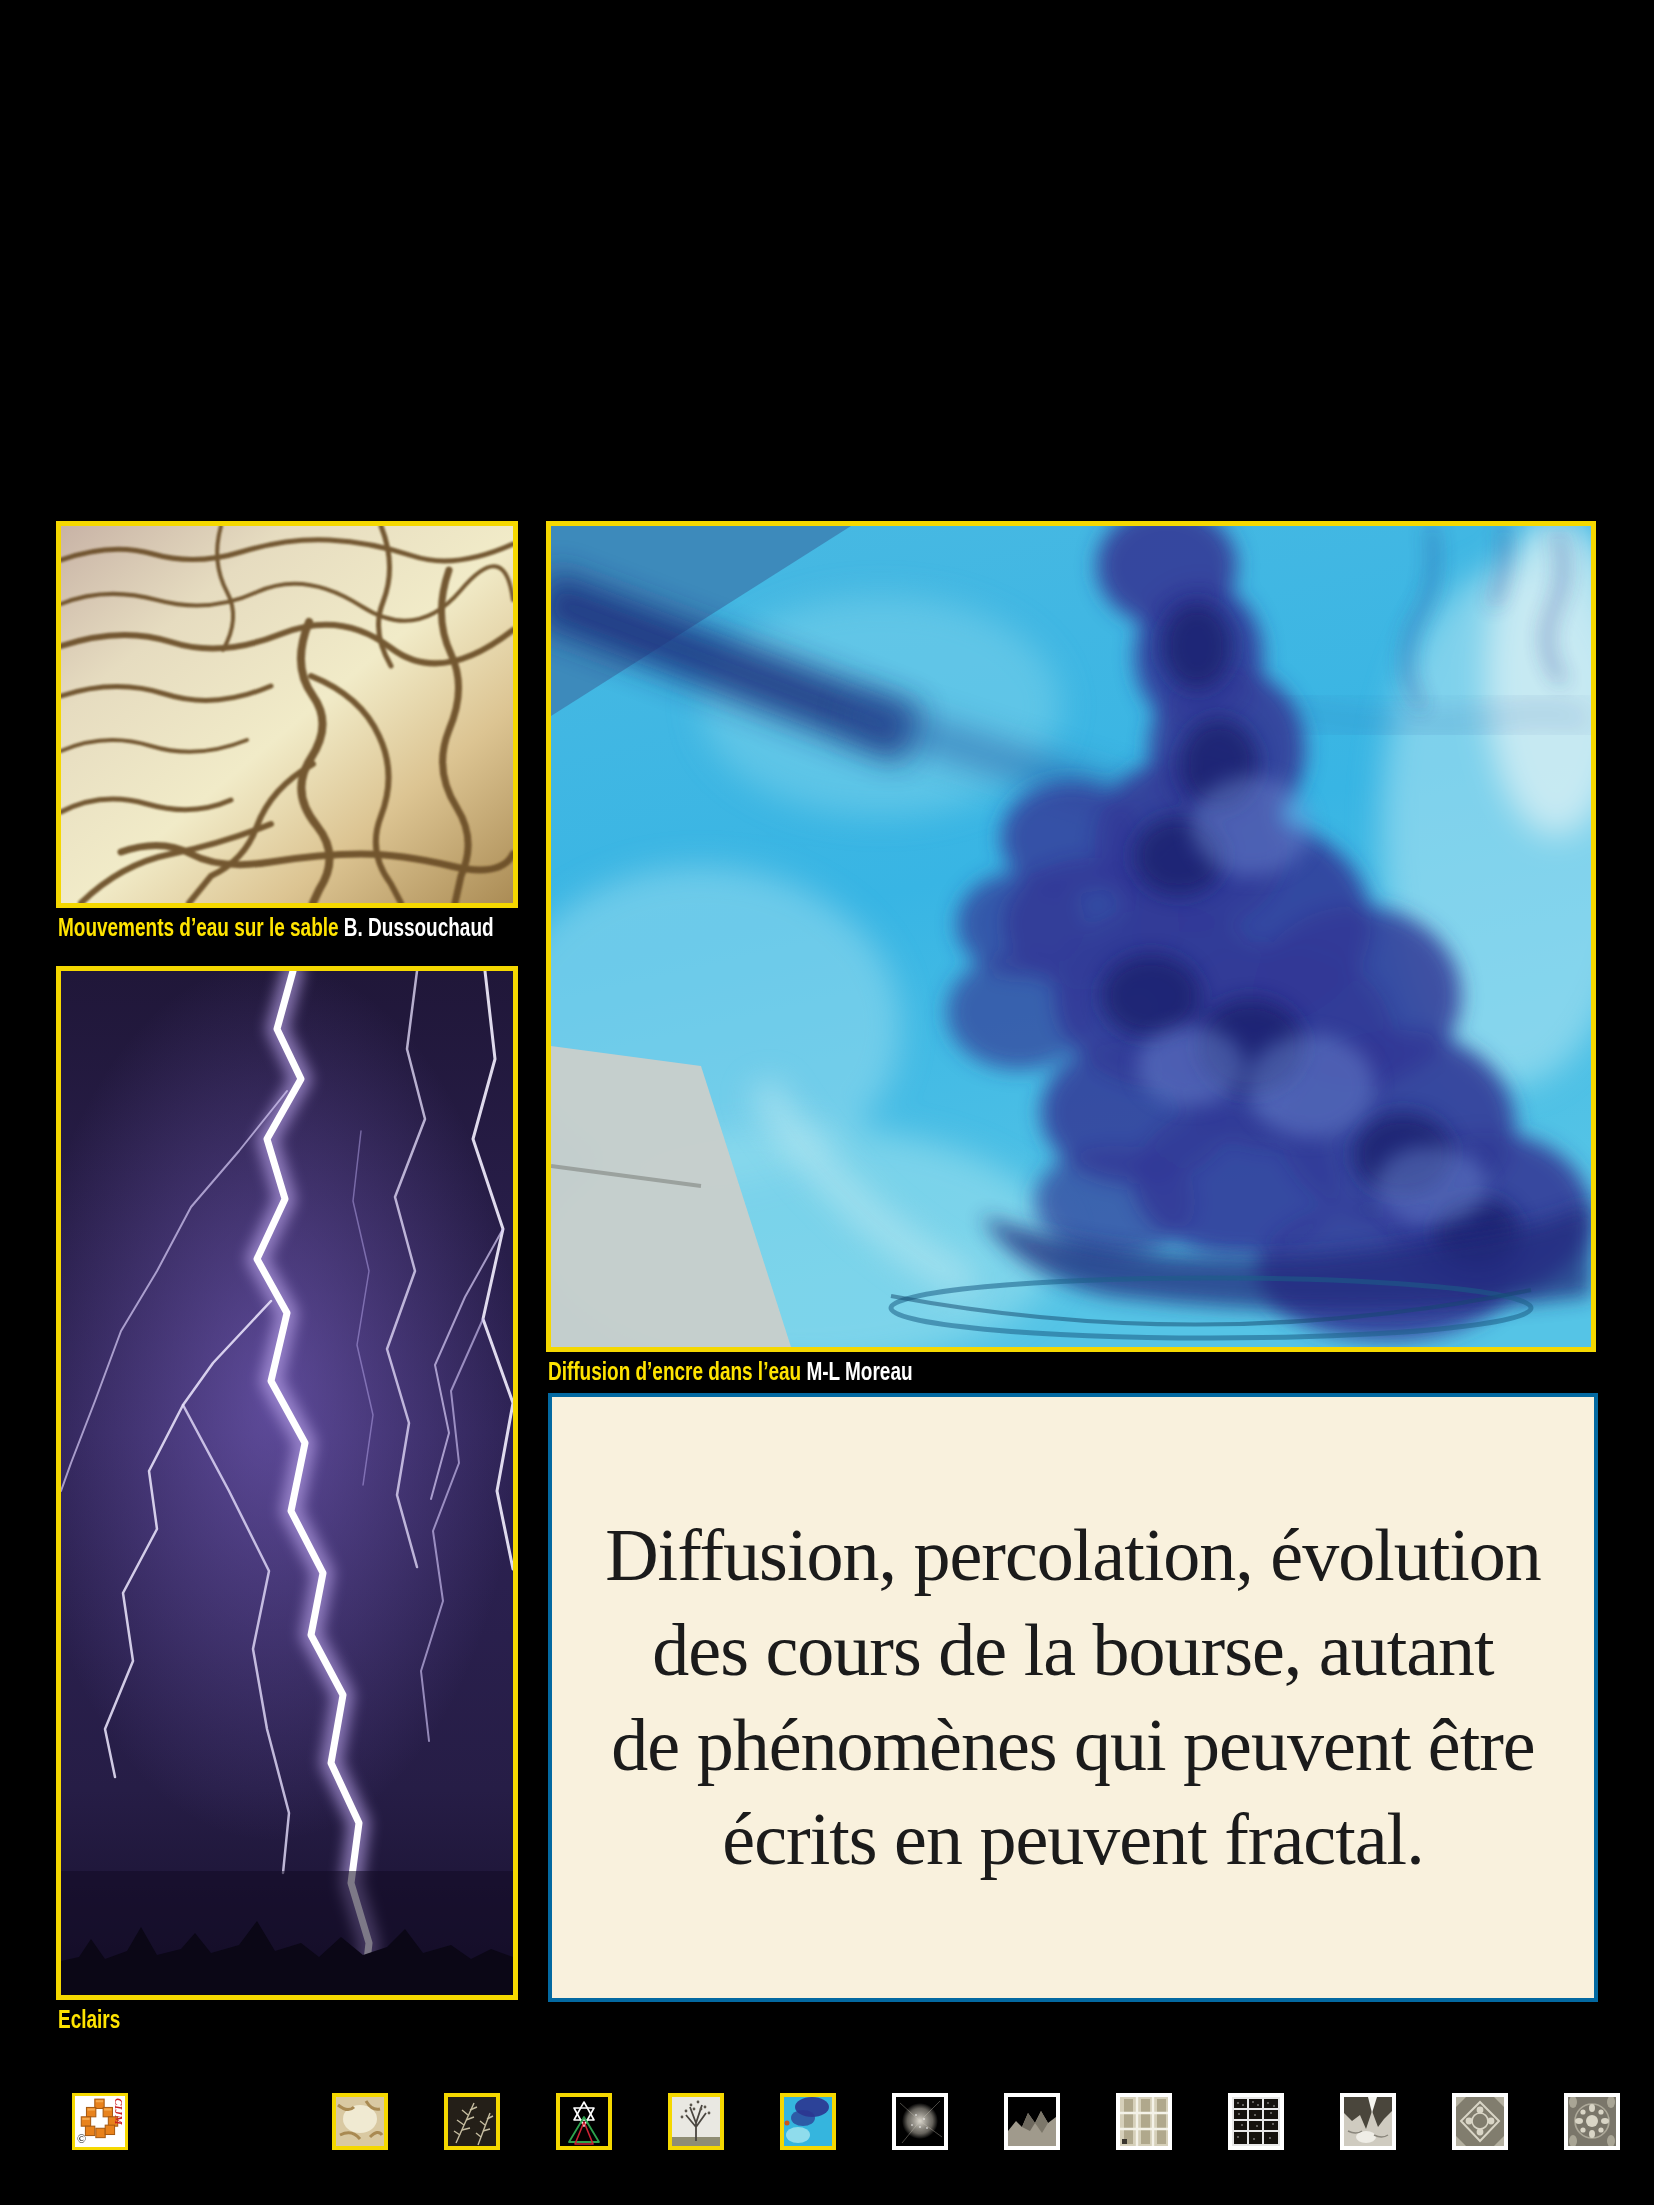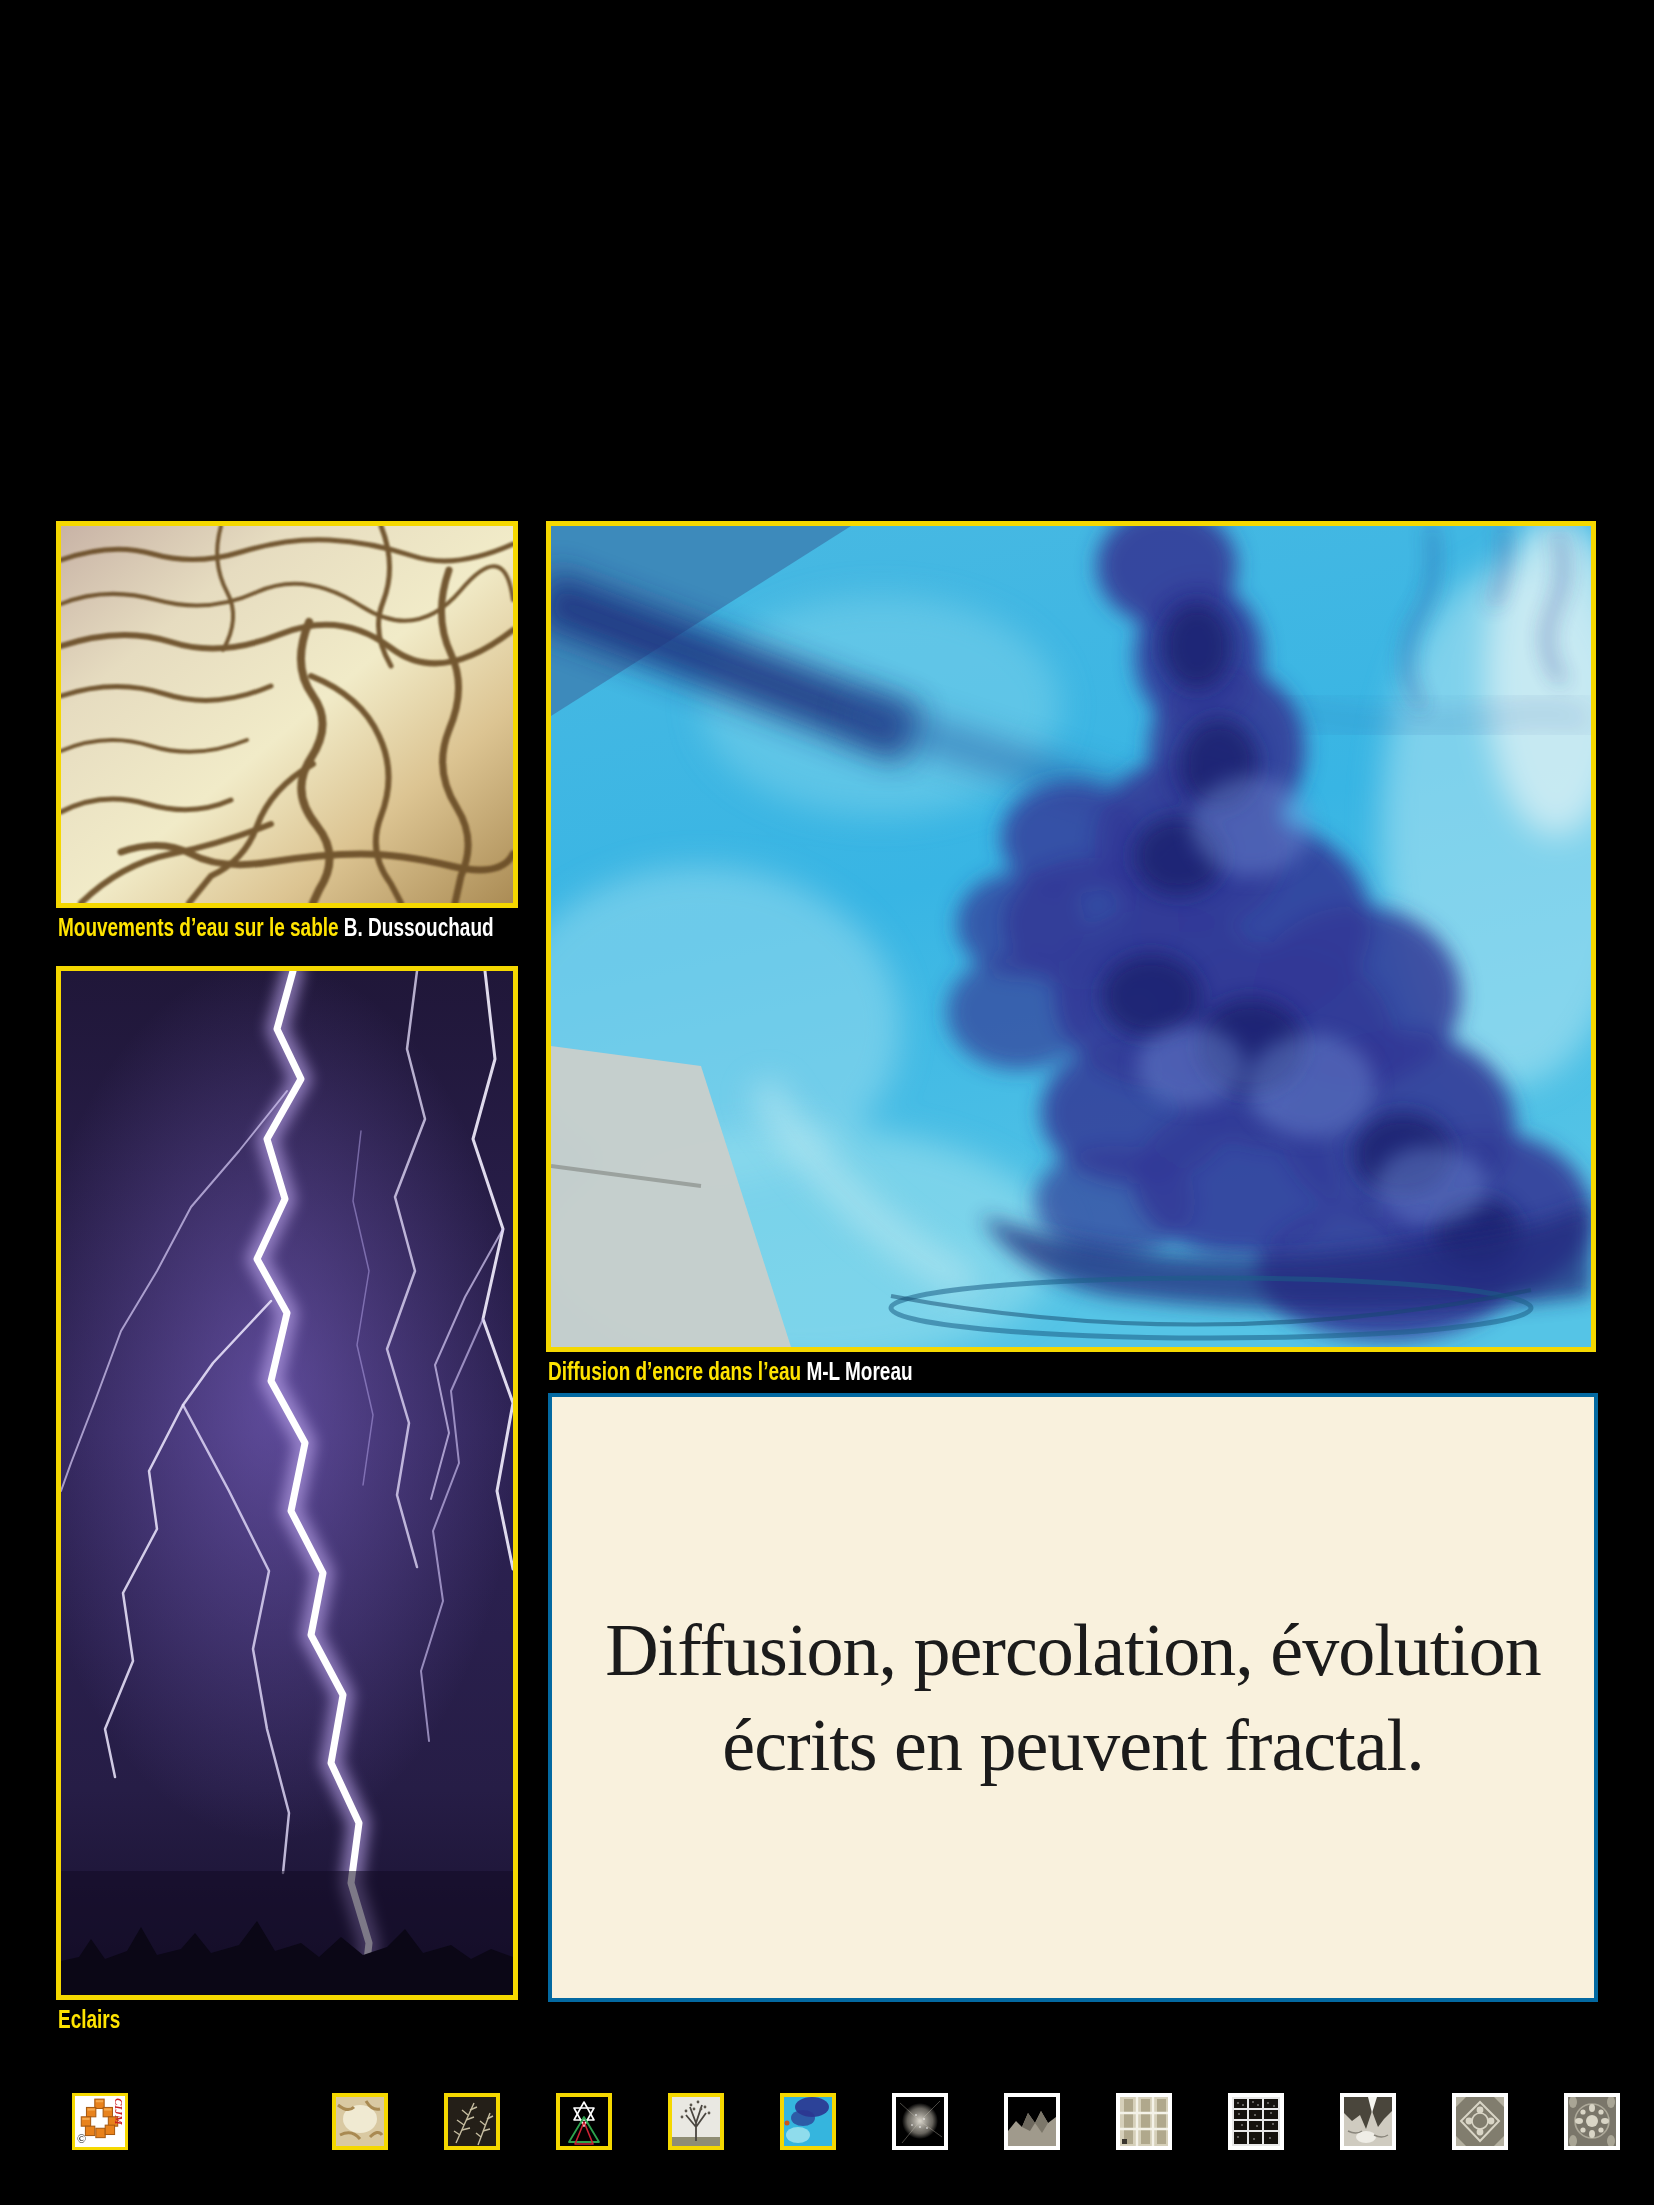--- a/index.html
+++ b/index.html
@@ -199,20 +199,22 @@
       <path d="M340,770 Q660,830 980,764" stroke="#14486e" stroke-width="4" fill="none" opacity=".5"></path>
     </svg>
   </div>
   <div class="caption" id="ink-caption">
     <span>Diffusion d’encre dans l’eau</span>
     <span class="credit">M-L Moreau</span>
   </div>
 
   <div id="summary-box">
     <div class="line">Diffusion, percolation, évolution</div>
+    <div class="line">des cours de la bourse, autant</div>
+    <div class="line">de phénomènes qui peuvent être</div>
     <div class="line">écrits en peuvent fractal.</div>
   </div>
 
   <div class="thumb" id="cijm-logo">
     <svg viewBox="0 0 48 49">
       <g fill="#e8821c" stroke="#a85a10" stroke-width="1">
         <rect x="19" y="3" width="9" height="9"></rect>
         <rect x="11" y="11" width="9" height="9"></rect>
           <rect x="27" y="11" width="9" height="9"></rect>
         <rect x="6" y="20" width="9" height="9"></rect>

